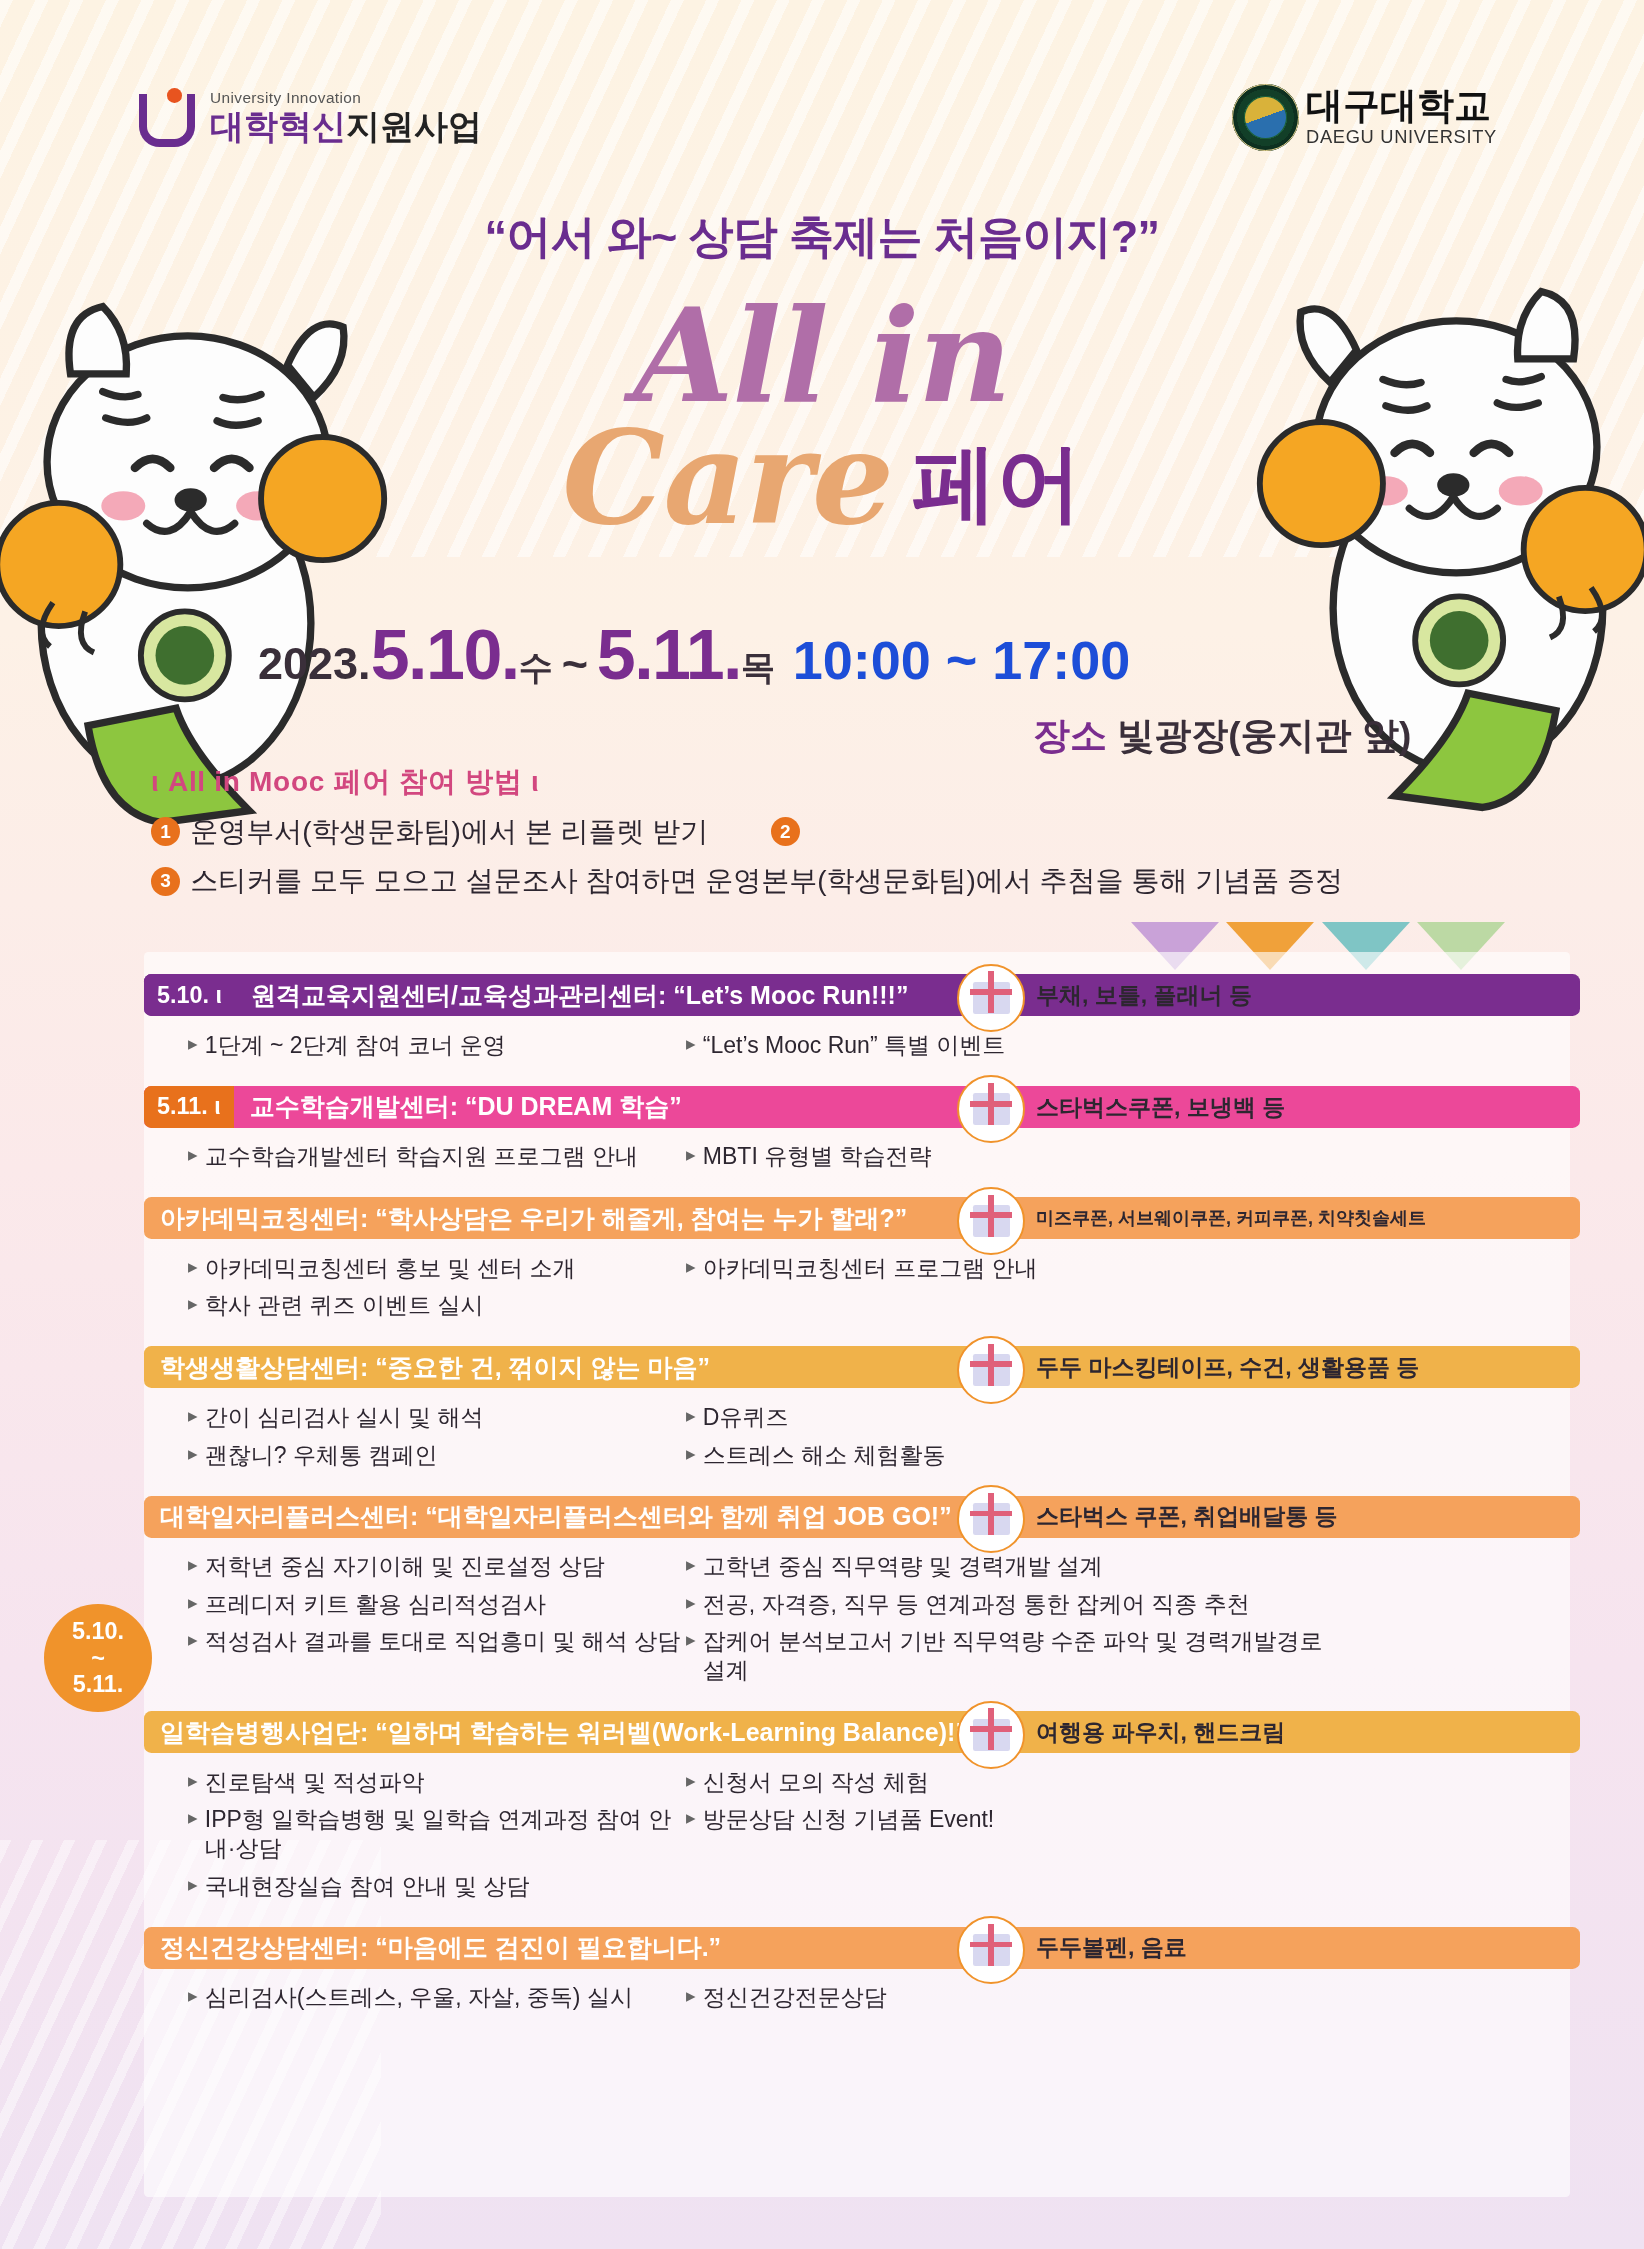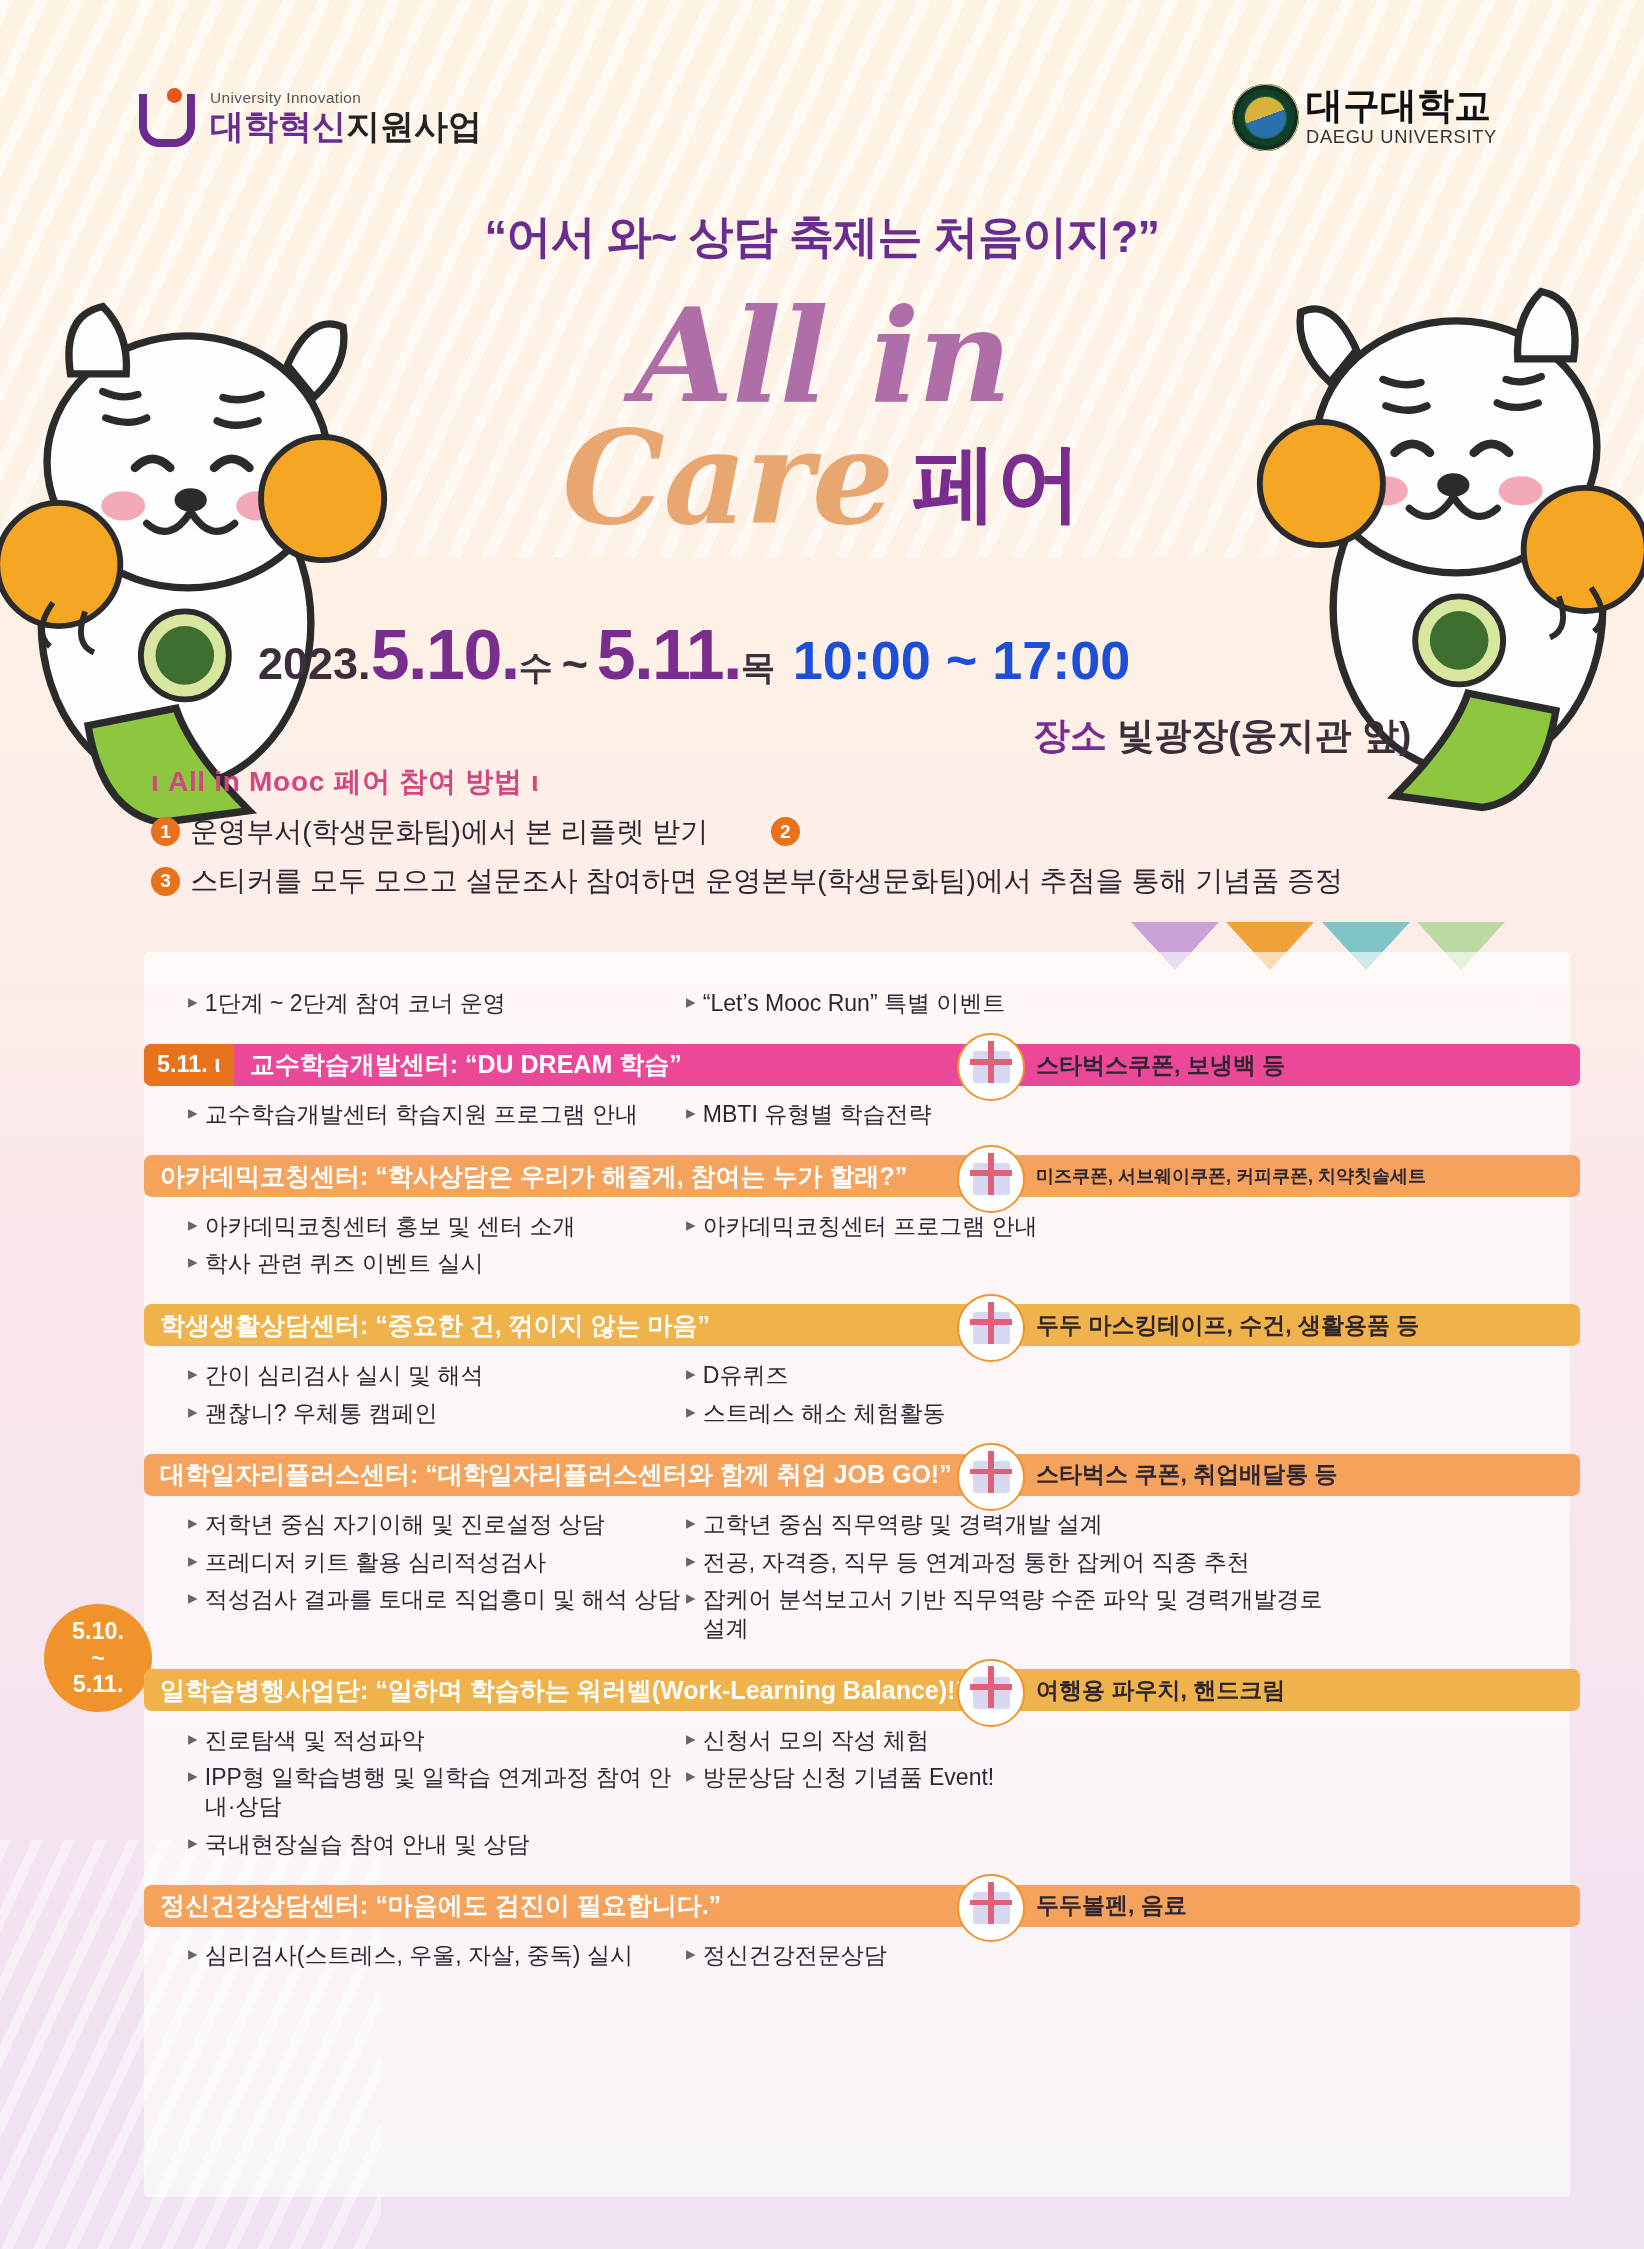--- a/index.html
+++ b/index.html
@@ -244,20 +244,30 @@
 <div class="panel"></div>
 
 <div class="side-date">
   <span>5.10.</span>
   <span>~</span>
   <span>5.11.</span>
 </div>
 
 <div class="sched" id="sched">
     <div class="row">
+      <div class="bar purple">
+        <div class="daytag">5.10. ι</div>
+        <div class="btxt">원격교육지원센터/교육성과관리센터: “Let’s Mooc Run!!!”</div>
+        <div class="gift">
+          <div class="circle">
+            <div class="g"></div>
+          </div>
+        </div>
+        <div class="prize">부채, 보틀, 플래너 등</div>
+      </div>
       <div class="details">
         <div class="col ">
           <div class="d-item">
             <span class="ar">▸</span>
             <span>1단계 ~ 2단계 참여 코너 운영</span>
           </div>
         </div>
         <div class="col wide">
           <div class="d-item">
             <span class="ar">▸</span>

